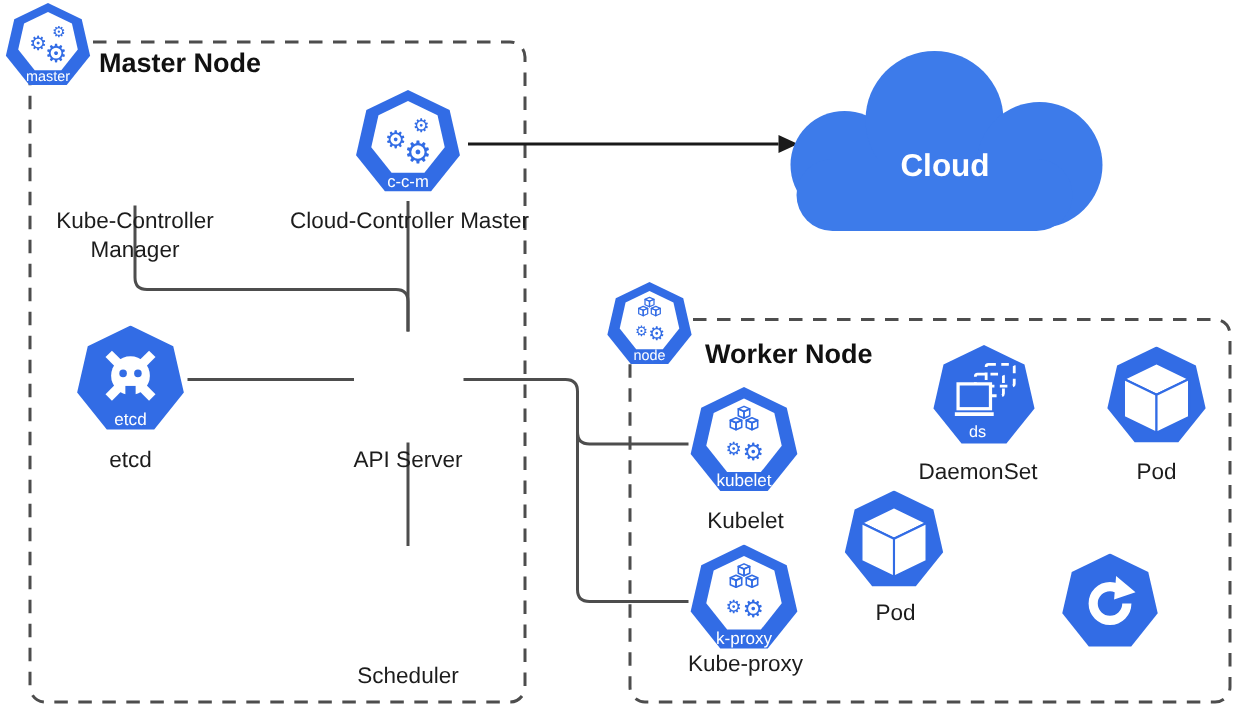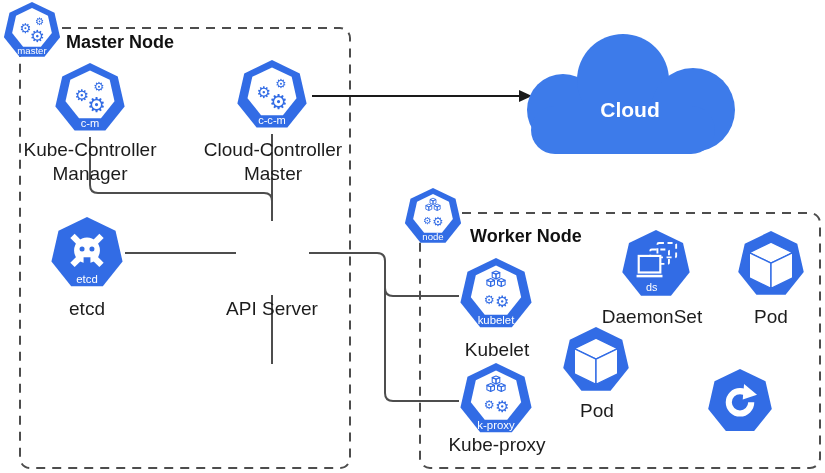--- a/index.html
+++ b/index.html
@@ -7,21 +7,21 @@
     position:relative; width:825px; height:473px; background:#ffffff;
     font-family:"Liberation Sans", sans-serif; overflow:hidden;
   }
   #wires { position:absolute; left:0; top:0; z-index:1; }
   .group-title {
     position:absolute; z-index:3; font-size:18px; font-weight:700; color:#111;
   }
   .knode { position:absolute; z-index:4;text-align:center; }
   .caption {
     position:absolute; z-index:4; transform:translateX(-50%);
-    font-size:19px; color:#1c1c1c; text-align:center; line-height:1.28;
+    font-size:15px; color:#1c1c1c; text-align:center; line-height:1.28;
     width:max-content;
   }
   .caption.wrap { width:152px; }
   .badge {
     fill:#ffffff; font-size:15px; text-anchor:middle;
     font-family:"Liberation Sans", sans-serif;
   }
   .badge.small { font-size:16px; }
   .gear-txt { font-family:"DejaVu Sans", sans-serif; text-anchor:middle; }
   .cloud-wrap { position:absolute; left:510px; top:30px; z-index:2; }
@@ -93,28 +93,20 @@
 
   <div class="knode" style="left:2px; top:2px;">
     <svg width="60" height="60" viewBox="0 0 100 100">
       <use href="#hept-outer"></use>
         <use href="#hept-inner"></use>
         <use href="#gear-glyphs"></use>
       <text class="badge small" x="50" y="87">master</text>
     </svg>
   </div>
 
-  <div class="knode" style="left:53px; top:63px;">
-    <svg width="74" height="74" viewBox="0 0 100 100">
-      <use href="#hept-outer"></use>
-        <use href="#hept-inner"></use>
-        <use href="#gear-glyphs"></use>
-      <text class="badge" x="50" y="87">c-m</text>
-    </svg>
-  </div>
   <div class="caption wrap" style="left:90px; top:138px;">Kube-Controller Manager</div>
 
   <div class="knode" style="left:235px; top:60px;">
     <svg width="74" height="74" viewBox="0 0 100 100">
       <use href="#hept-outer"></use>
         <use href="#hept-inner"></use>
         <use href="#gear-glyphs"></use>
       <text class="badge" x="50" y="87">c-c-m</text>
     </svg>
   </div>
@@ -133,20 +125,21 @@
         <circle cx="56.5" cy="42" r="3.3" fill="#326CE5"></circle>
         <rect x="45.5" y="53" width="9" height="10" fill="#326CE5"></rect>
       </g>
       <text class="badge" x="50" y="87">etcd</text>
     </svg>
   </div>
   <div class="caption" style="left:87px; top:297px;">etcd</div>
 
   <div class="caption" style="left:272px; top:297px;">API Server</div>
 
+  <div class="caption" style="left:272px; top:441px;">Scheduler</div>
 
   <div class="knode" style="left:403px; top:188px;">
     <svg width="60" height="60" viewBox="0 0 100 100">
       <use href="#hept-outer"></use>
         <use href="#hept-inner"></use>
         <use href="#cubes-gears-glyph"></use>
       <text class="badge small" x="50" y="87">node</text>
     </svg>
   </div>
 

